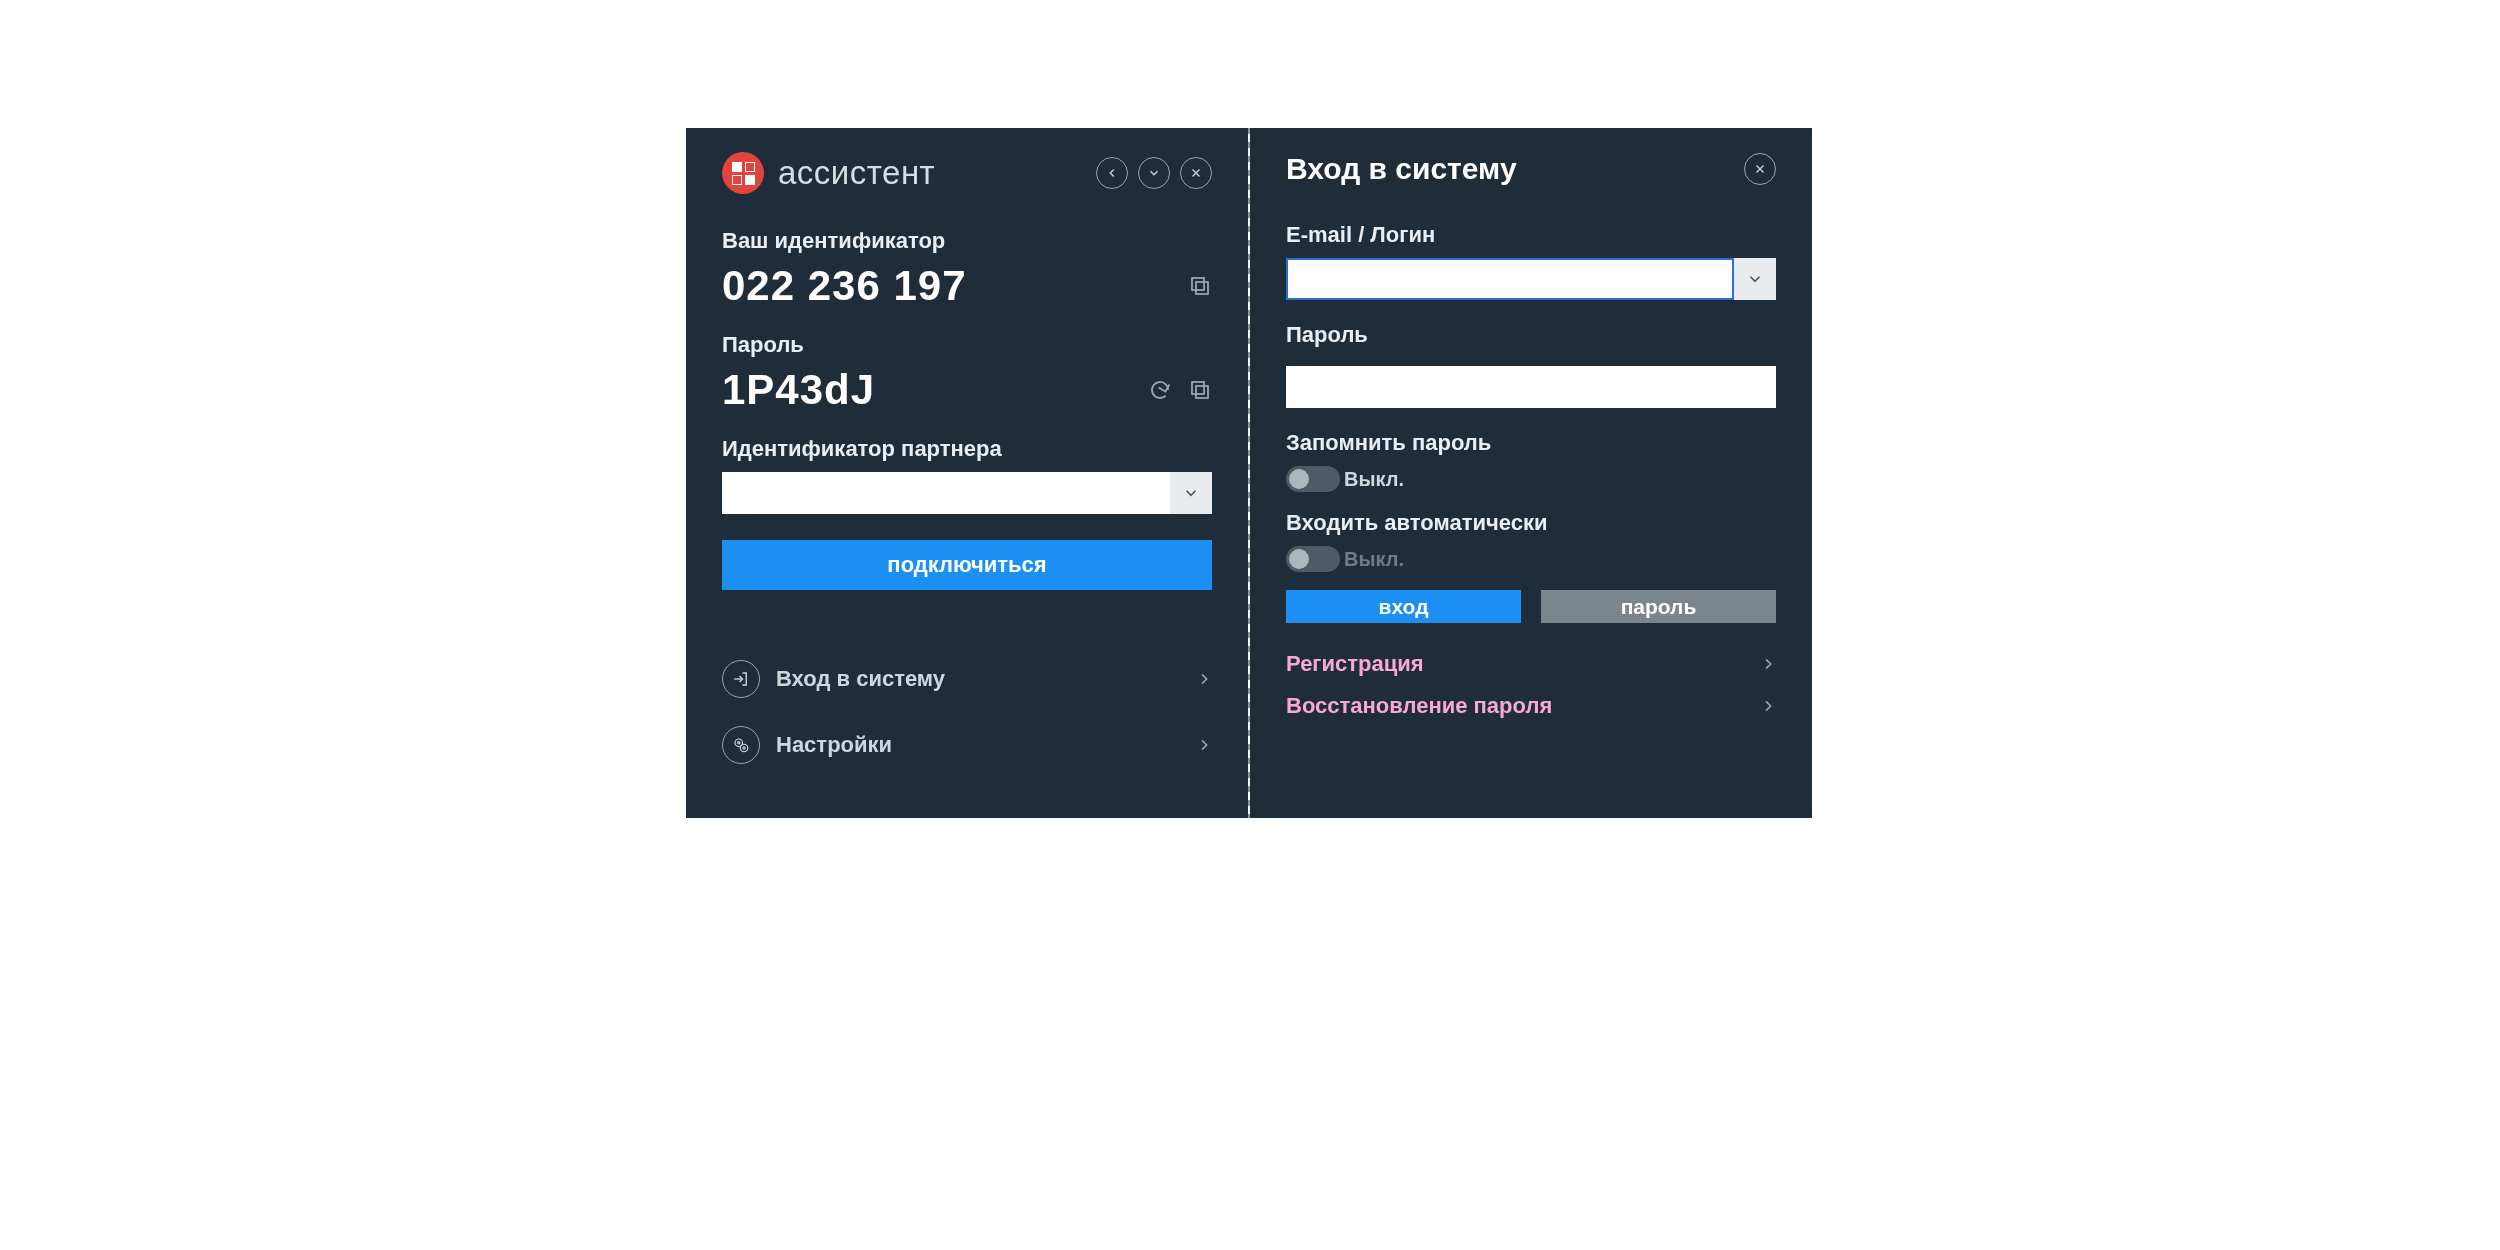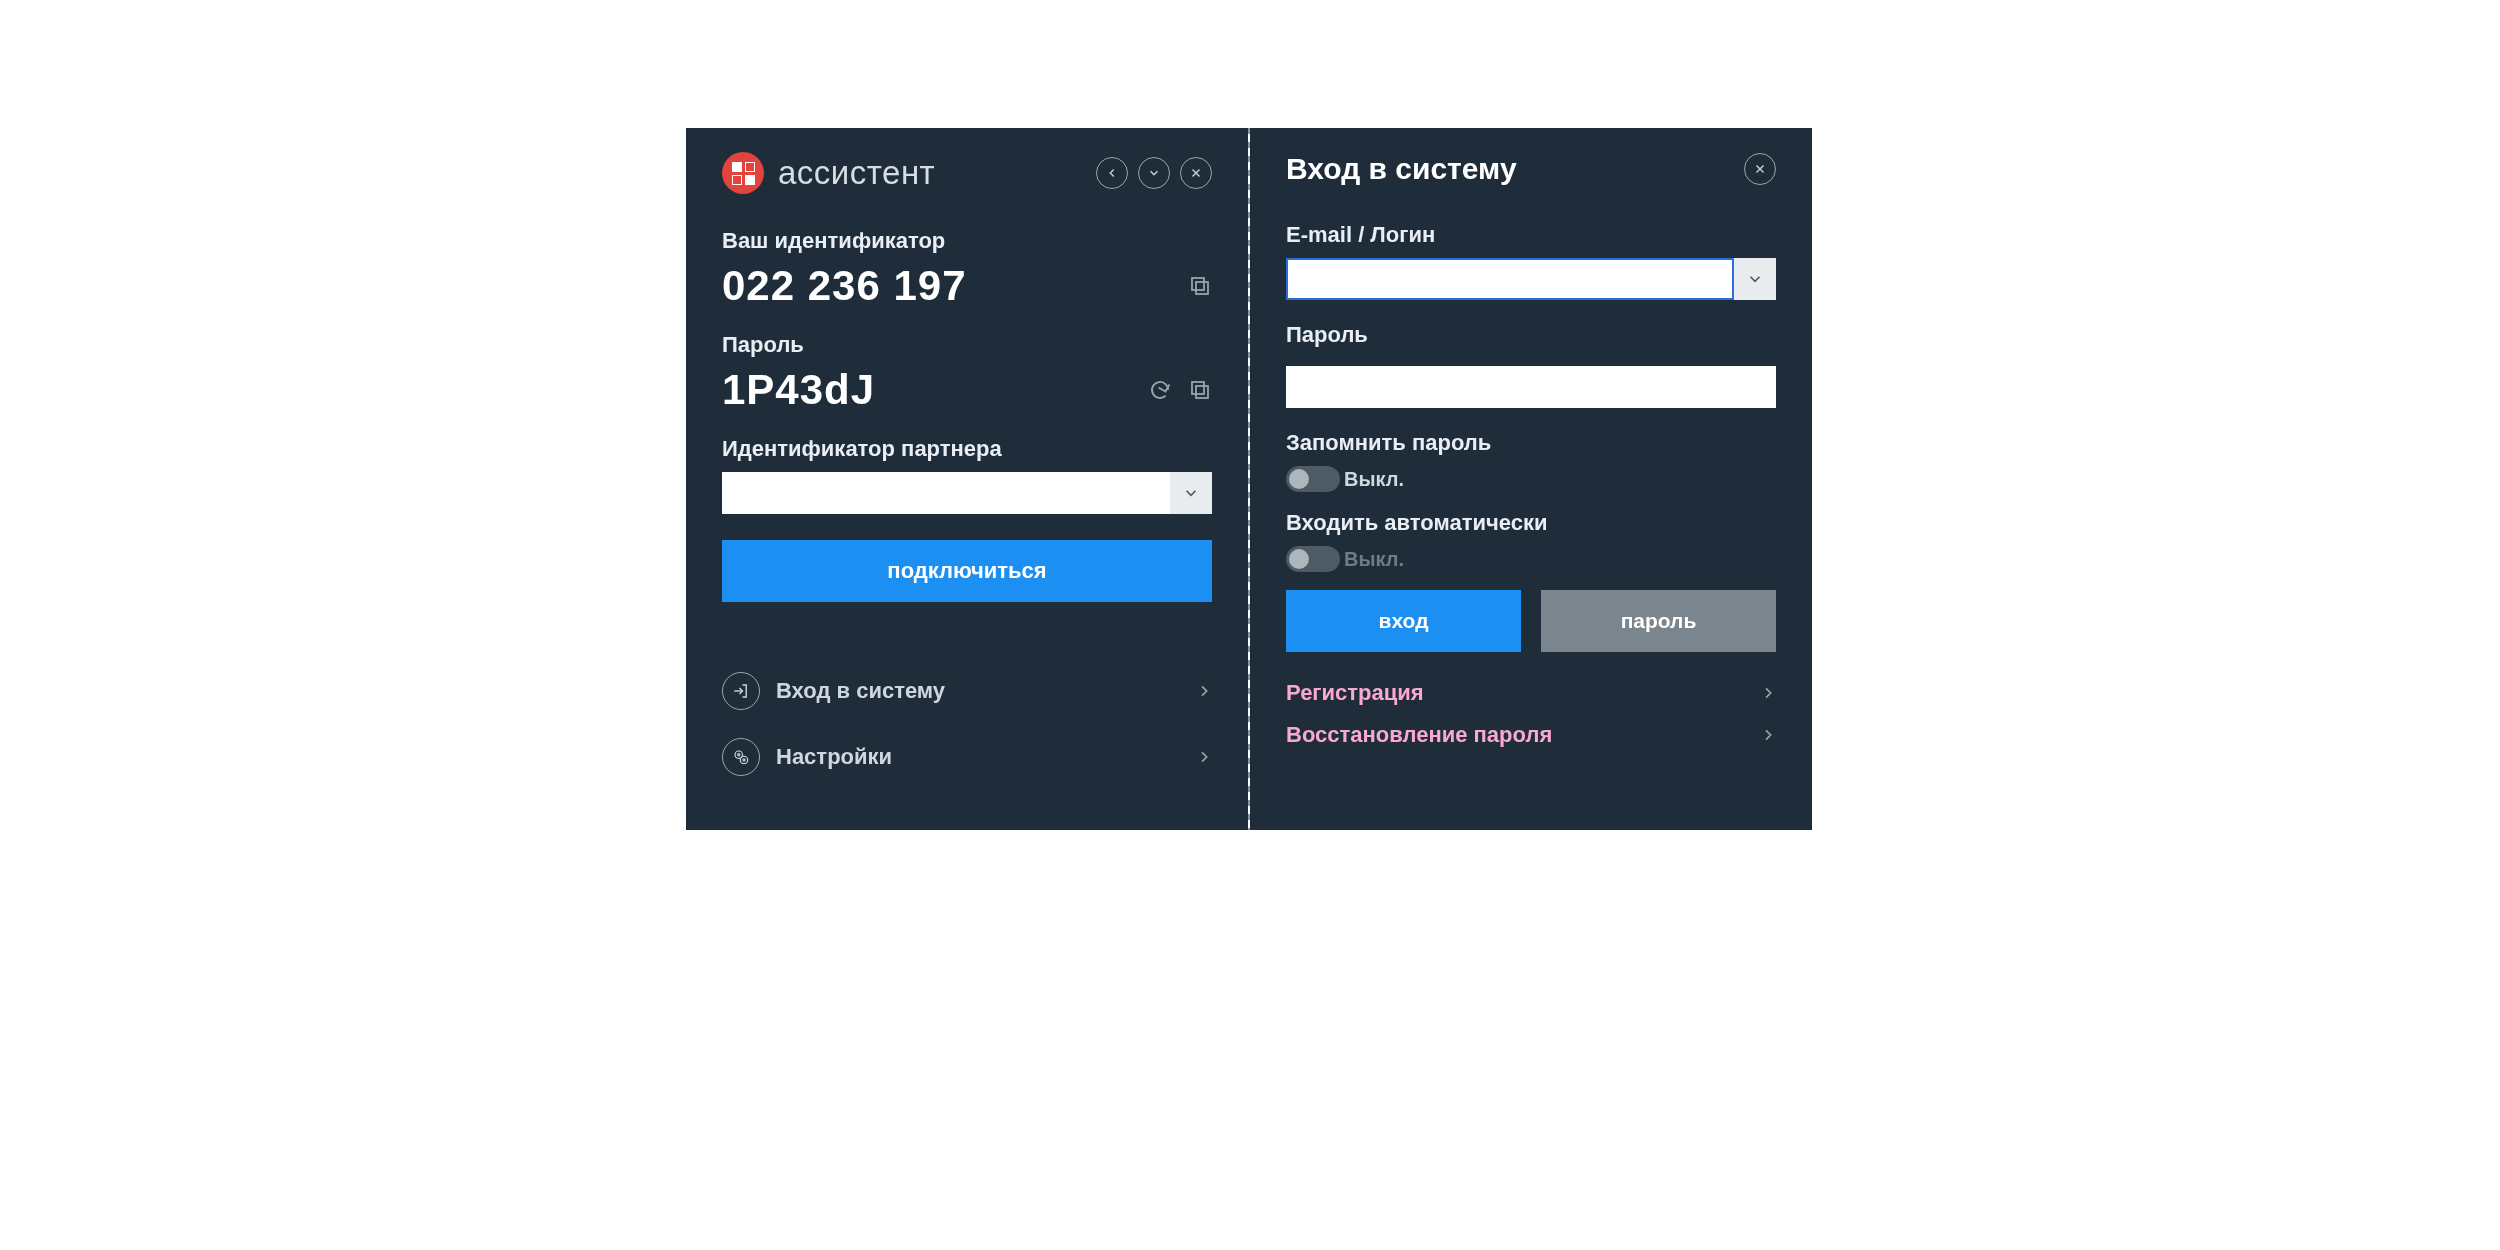--- a/index.html
+++ b/index.html
@@ -20,25 +20,25 @@
 .label{font-size:22px;font-weight:600;color:#e8eef4;margin-bottom:8px;}
 .big-val{font-size:42px;font-weight:700;letter-spacing:1px;color:#fff;}
 .row{display:flex;align-items:center;justify-content:space-between;margin-bottom:8px;}
 .val-icons{display:flex;gap:16px;color:#9aa4ad;}
 .block{margin-bottom:22px;}
 .combo{display:flex;height:42px;margin-top:10px;}
 .combo input{flex:1;border:none;background:#fff;font-size:20px;padding:0 10px;box-sizing:border-box;}
 .combo .dd{width:42px;background:#e8ecef;display:flex;align-items:center;justify-content:center;color:#4a5a66;}
 .combo.focus input{outline:2px solid #2a6fd6;outline-offset:-2px;}
 .plain-input{height:42px;width:100%;background:#fff;border:none;margin-top:10px;font-size:20px;padding:0 10px;box-sizing:border-box;}
-.btn{height:62px;display:flex;align-items:center;justify-content:center;font-size:22px;font-weight:600;color:#fff;cursor:pointer;}
+.btn{height:50px;display:flex;align-items:center;justify-content:center;font-size:22px;font-weight:600;color:#fff;cursor:pointer;}
 .btn-blue{background:#1b8ff2;}
 .btn-gray{background:#7b858d;}
 .btn-row{display:flex;gap:20px;margin-top:18px;margin-bottom:20px;}
-.btn-row .btn{flex:1;height:62px;font-size:21px;}
+.btn-row .btn{flex:1;height:33px;font-size:21px;}
 .connect{margin-top:26px;margin-bottom:56px;}
 .navlink{display:flex;align-items:center;justify-content:space-between;padding:14px 0;color:#cfd7de;}
 .navlink .lft{display:flex;align-items:center;gap:16px;font-size:22px;font-weight:600;}
 .navicon{width:36px;height:36px;border:1.6px solid #9aa4ad;border-radius:50%;display:flex;align-items:center;justify-content:center;color:#cfd7de;}
 .toggle-row{display:flex;align-items:center;gap:4px;margin-top:10px;margin-bottom:18px;}
 .toggle{width:54px;height:26px;border-radius:13px;background:#4e5a64;position:relative;}
 .toggle::after{content:"";position:absolute;left:3px;top:3px;width:20px;height:20px;border-radius:50%;background:#aeb6bd;}
 .toggle-label{font-size:20px;font-weight:600;color:#cfd7de;}
 .toggle-label.dim{color:#6f7b85;}
 .right-title{font-size:30px;font-weight:700;color:#fff;}

